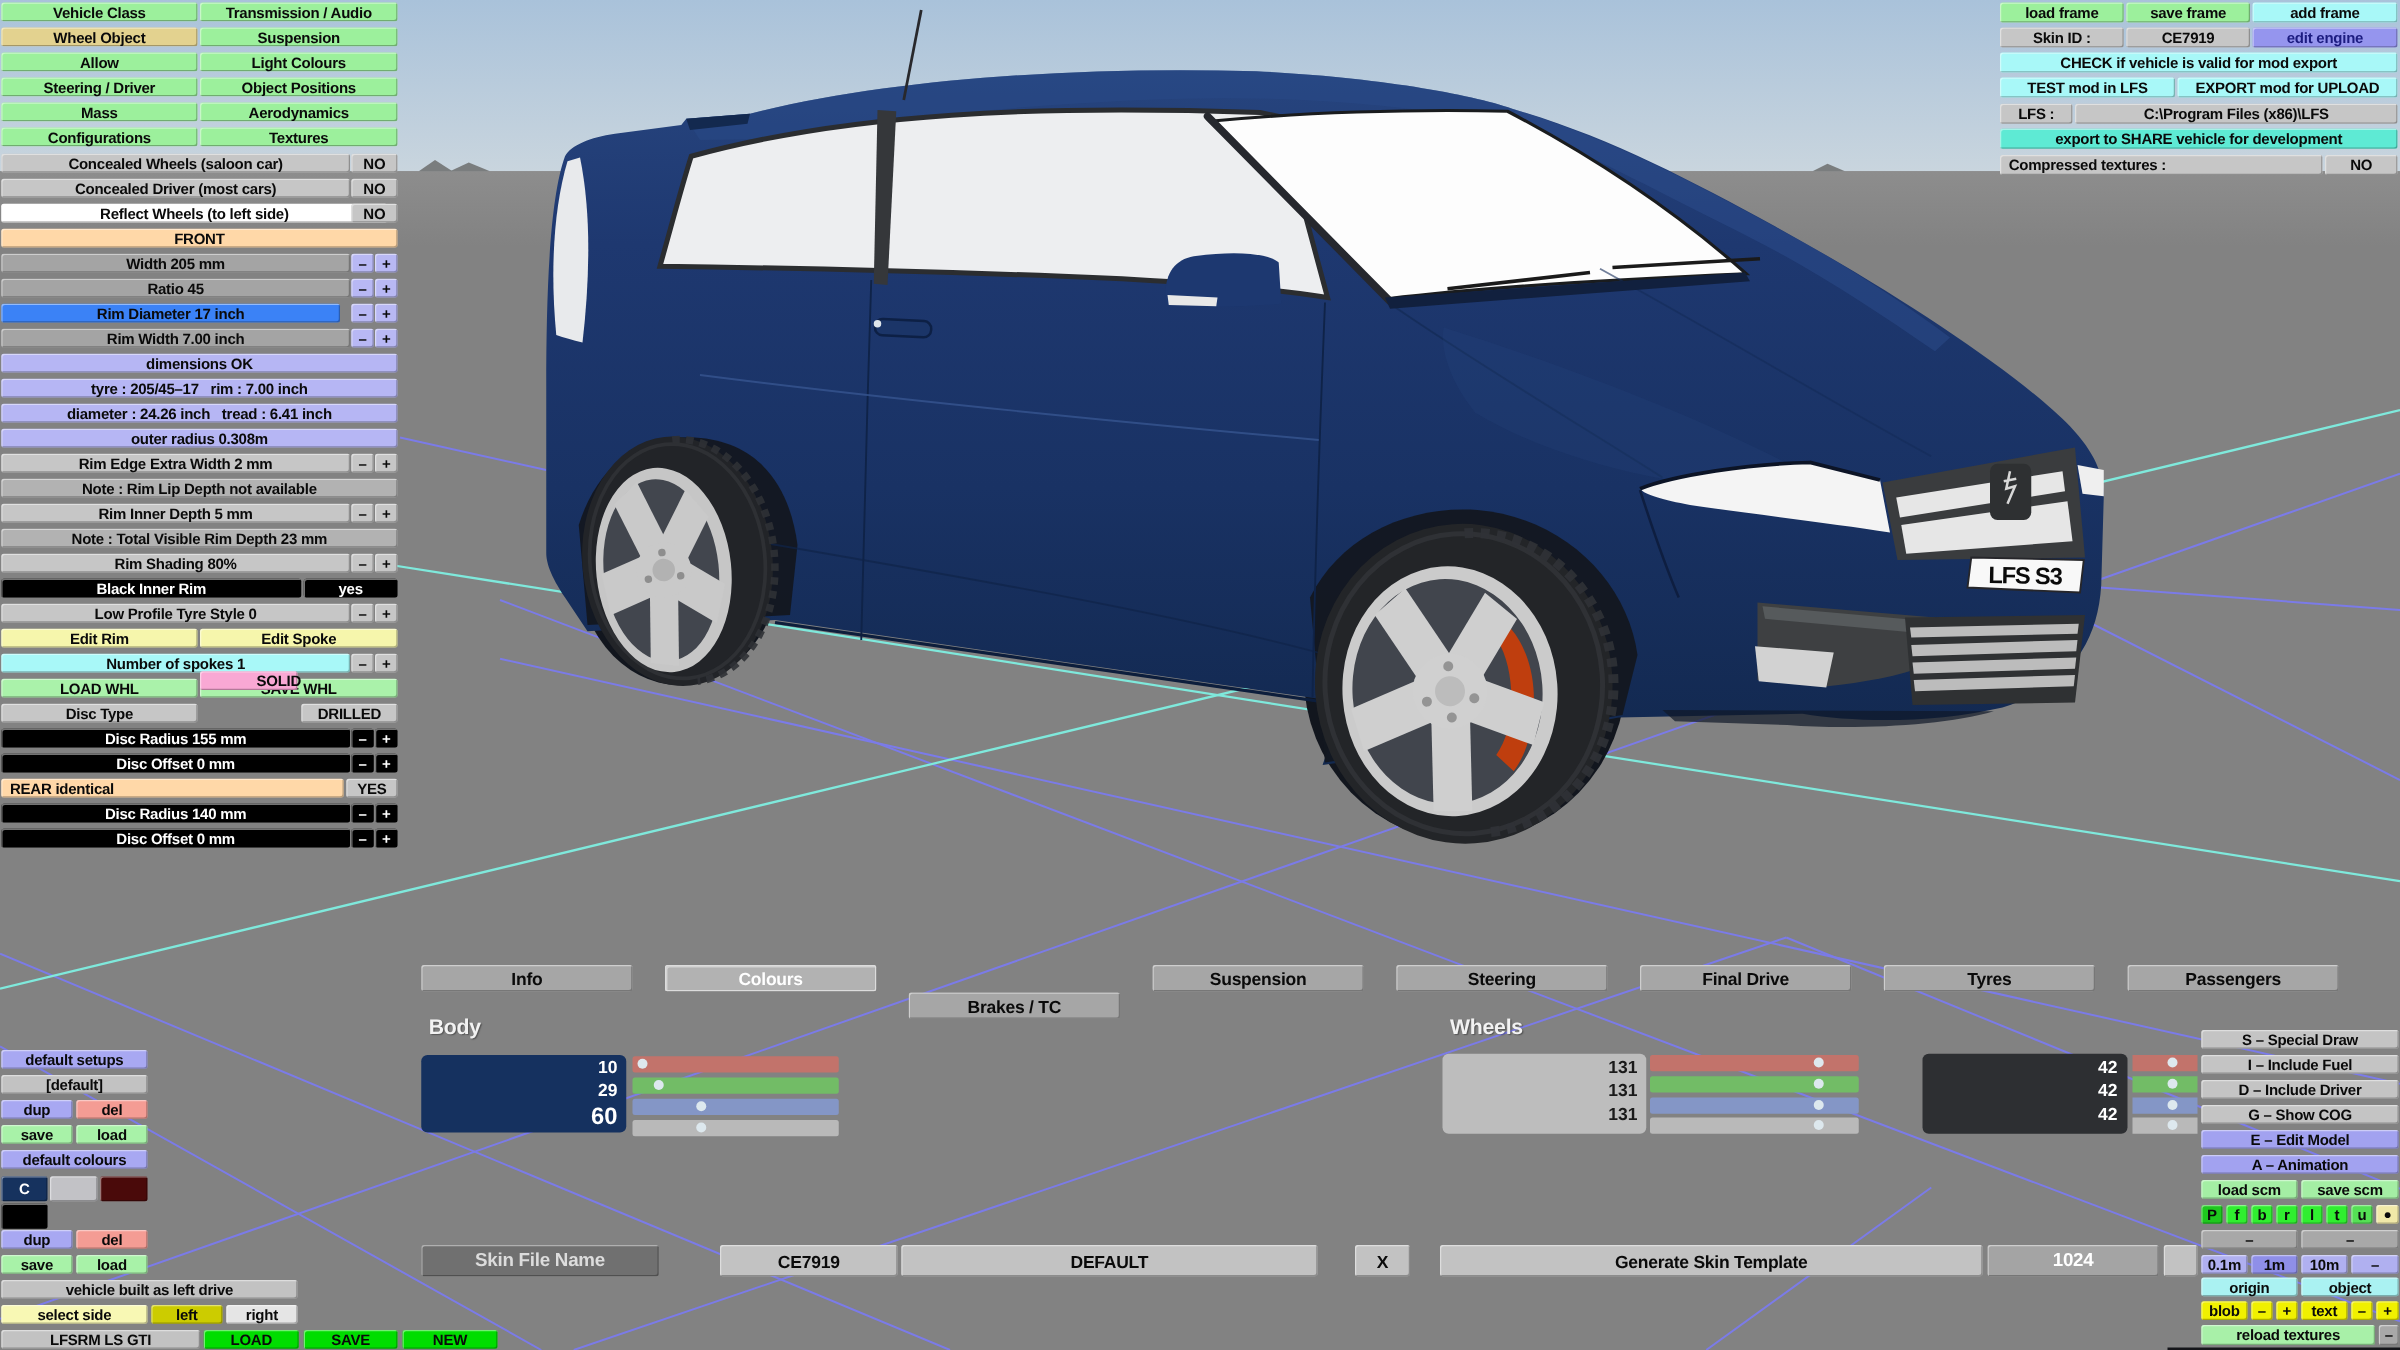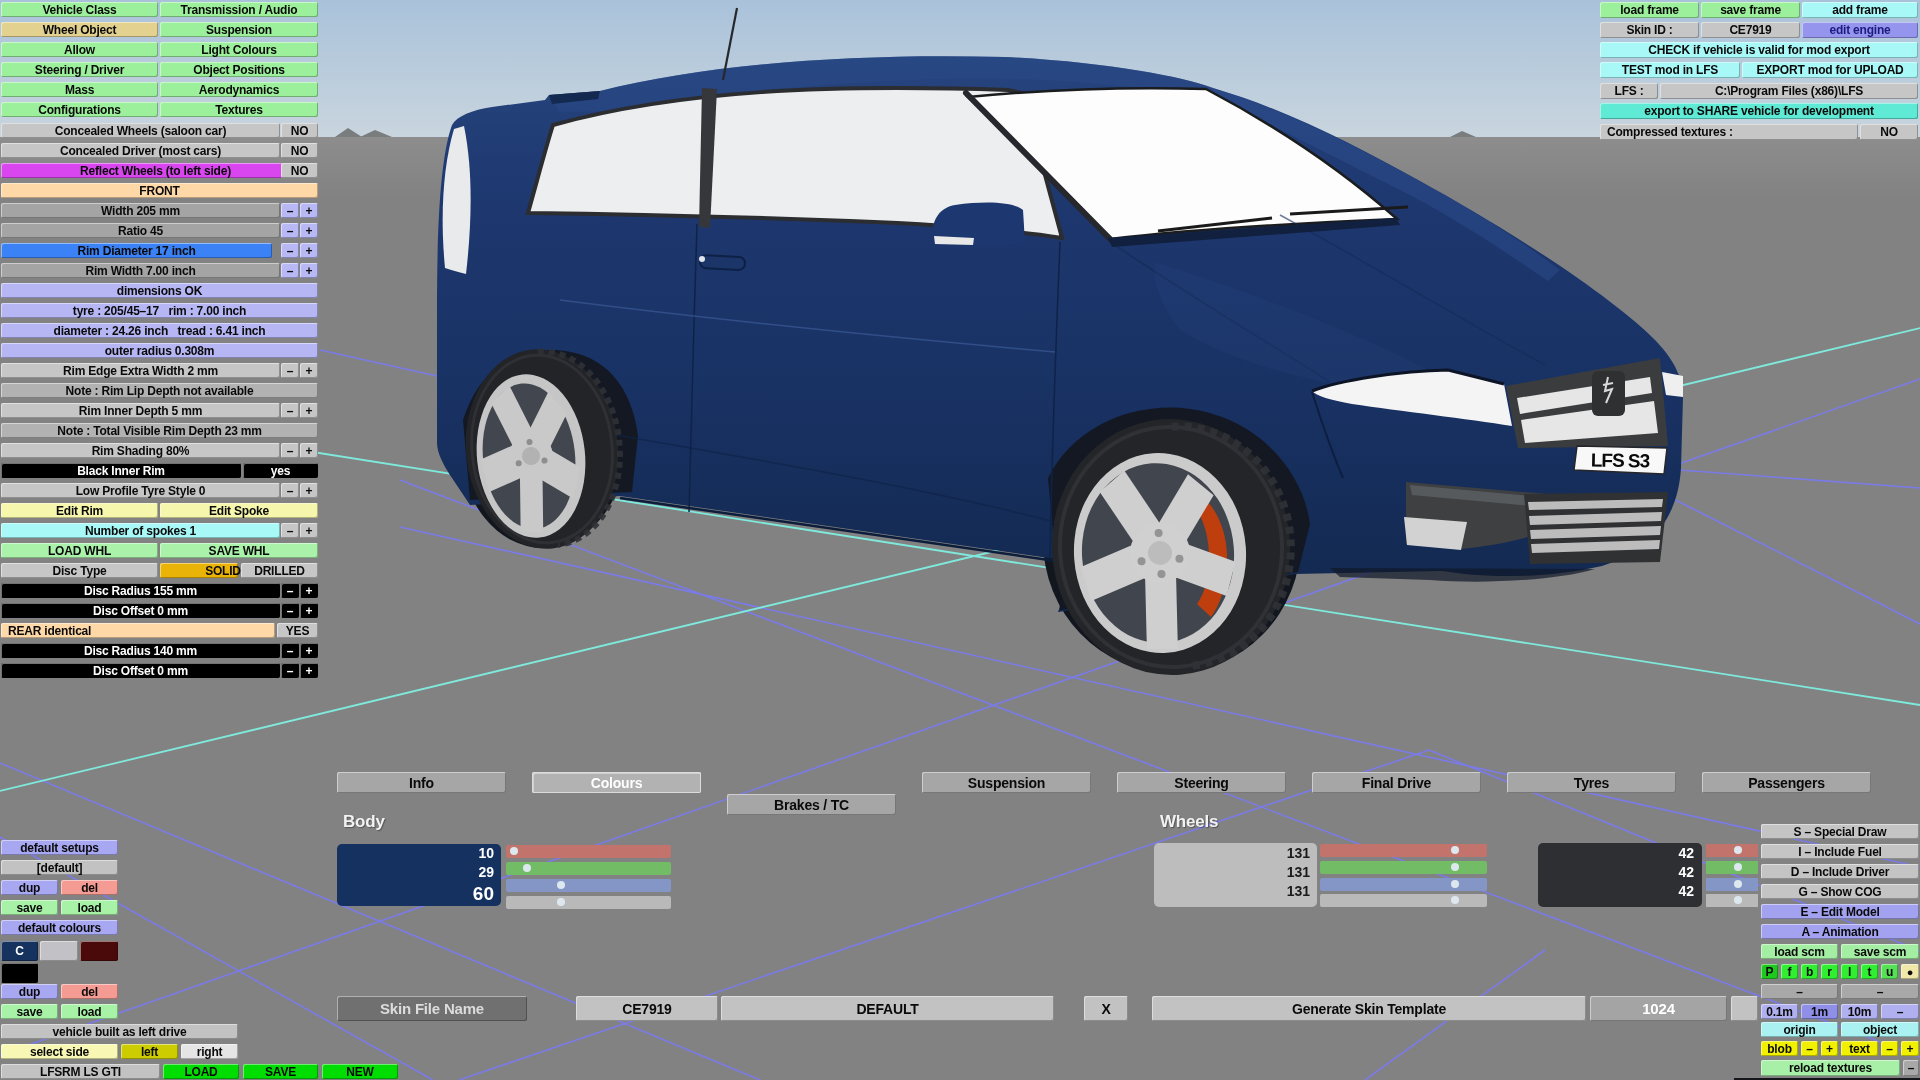--- a/index.html
+++ b/index.html
@@ -200,21 +200,21 @@
     <div class="b" style="left:1px;top:62px;width:157px;height:15px;background:#9cf09c;">Steering / Driver</div>
     <div class="b" style="left:160px;top:62px;width:158px;height:15px;background:#9cf09c;">Object Positions</div>
     <div class="b" style="left:1px;top:82px;width:157px;height:15px;background:#9cf09c;">Mass</div>
     <div class="b" style="left:160px;top:82px;width:158px;height:15px;background:#9cf09c;">Aerodynamics</div>
     <div class="b" style="left:1px;top:102px;width:157px;height:15px;background:#9cf09c;">Configurations</div>
     <div class="b" style="left:160px;top:102px;width:158px;height:15px;background:#9cf09c;">Textures</div>
     <div class="b" style="left:1px;top:123px;width:279px;height:15px;background:#c6c6c6;">Concealed Wheels (saloon car)</div>
     <div class="b" style="left:281px;top:123px;width:37px;height:15px;background:#c6c6c6;">NO</div>
     <div class="b" style="left:1px;top:143px;width:279px;height:15px;background:#c6c6c6;">Concealed Driver (most cars)</div>
     <div class="b" style="left:281px;top:143px;width:37px;height:15px;background:#c6c6c6;">NO</div>
-    <div class="b" style="left:1px;top:163px;width:309px;height:15px;background:#d946ef;">Reflect Wheels (to left side)</div>
+    <div class="b" style="left:1px;top:163px;width:309px;height:15px;background:#ffffff;">Reflect Wheels (to left side)</div>
     <div class="b" style="left:281px;top:163px;width:37px;height:15px;background:#c6c6c6;">NO</div>
     <div class="b" style="left:1px;top:183px;width:317px;height:15px;background:#ffd8a8;">FRONT</div>
     <div class="b" style="left:1px;top:203px;width:279px;height:15px;background:#a4a4a4;">Width 205 mm</div>
     <div class="b" style="left:281px;top:203px;width:18px;height:15px;background:#b8b8f4;">–</div>
     <div class="b" style="left:300px;top:203px;width:18px;height:15px;background:#b8b8f4;">+</div>
     <div class="b" style="left:1px;top:223px;width:279px;height:15px;background:#a4a4a4;">Ratio 45</div>
     <div class="b" style="left:281px;top:223px;width:18px;height:15px;background:#b8b8f4;">–</div>
     <div class="b" style="left:300px;top:223px;width:18px;height:15px;background:#b8b8f4;">+</div>
     <div class="b" style="left:1px;top:243px;width:271px;height:15px;background:#3b82f6;">Rim Diameter 17 inch</div>
     <div class="b" style="left:281px;top:243px;width:18px;height:15px;background:#b8b8f4;">–</div>
@@ -243,21 +243,21 @@
     <div class="b" style="left:281px;top:483px;width:18px;height:15px;background:#c6c6c6;">–</div>
     <div class="b" style="left:300px;top:483px;width:18px;height:15px;background:#c6c6c6;">+</div>
     <div class="b" style="left:1px;top:503px;width:157px;height:15px;background:#f6f6ac;">Edit Rim</div>
     <div class="b" style="left:160px;top:503px;width:158px;height:15px;background:#f6f6ac;">Edit Spoke</div>
     <div class="b" style="left:1px;top:523px;width:279px;height:15px;background:#a8f8f8;">Number of spokes 1</div>
     <div class="b" style="left:281px;top:523px;width:18px;height:15px;background:#c6c6c6;">–</div>
     <div class="b" style="left:300px;top:523px;width:18px;height:15px;background:#c6c6c6;">+</div>
     <div class="b" style="left:1px;top:543px;width:157px;height:15px;background:#aaf2aa;">LOAD WHL</div>
     <div class="b" style="left:160px;top:543px;width:158px;height:15px;background:#aaf2aa;">SAVE WHL</div>
     <div class="b" style="left:1px;top:563px;width:157px;height:15px;background:#c6c6c6;">Disc Type</div>
-    <div class="b" style="left:160px;top:563px;width:78px;height:15px;background:#eab308;padding-left:48px;">SOLID</div>
+    <div class="b" style="left:160px;top:537px;width:78px;height:15px;background:#f9a8d4;padding-left:48px;">SOLID</div>
     <div class="b" style="left:241px;top:563px;width:77px;height:15px;background:#c6c6c6;">DRILLED</div>
     <div class="b" style="left:1px;top:583px;width:279px;height:15px;background:#000000;color:#fff;">Disc Radius 155 mm</div>
     <div class="b" style="left:281px;top:583px;width:18px;height:15px;background:#000000;color:#fff;">–</div>
     <div class="b" style="left:300px;top:583px;width:18px;height:15px;background:#000000;color:#fff;">+</div>
     <div class="b" style="left:1px;top:603px;width:279px;height:15px;background:#000000;color:#fff;">Disc Offset 0 mm</div>
     <div class="b" style="left:281px;top:603px;width:18px;height:15px;background:#000000;color:#fff;">–</div>
     <div class="b" style="left:300px;top:603px;width:18px;height:15px;background:#000000;color:#fff;">+</div>
     <div class="b" style="left:1px;top:623px;width:274px;height:15px;background:#ffd8a8;justify-content:flex-start;padding-left:7px;">REAR identical</div>
     <div class="b" style="left:277px;top:623px;width:41px;height:15px;background:#c6c6c6;">YES</div>
     <div class="b" style="left:1px;top:643px;width:279px;height:15px;background:#000000;color:#fff;">Disc Radius 140 mm</div>

